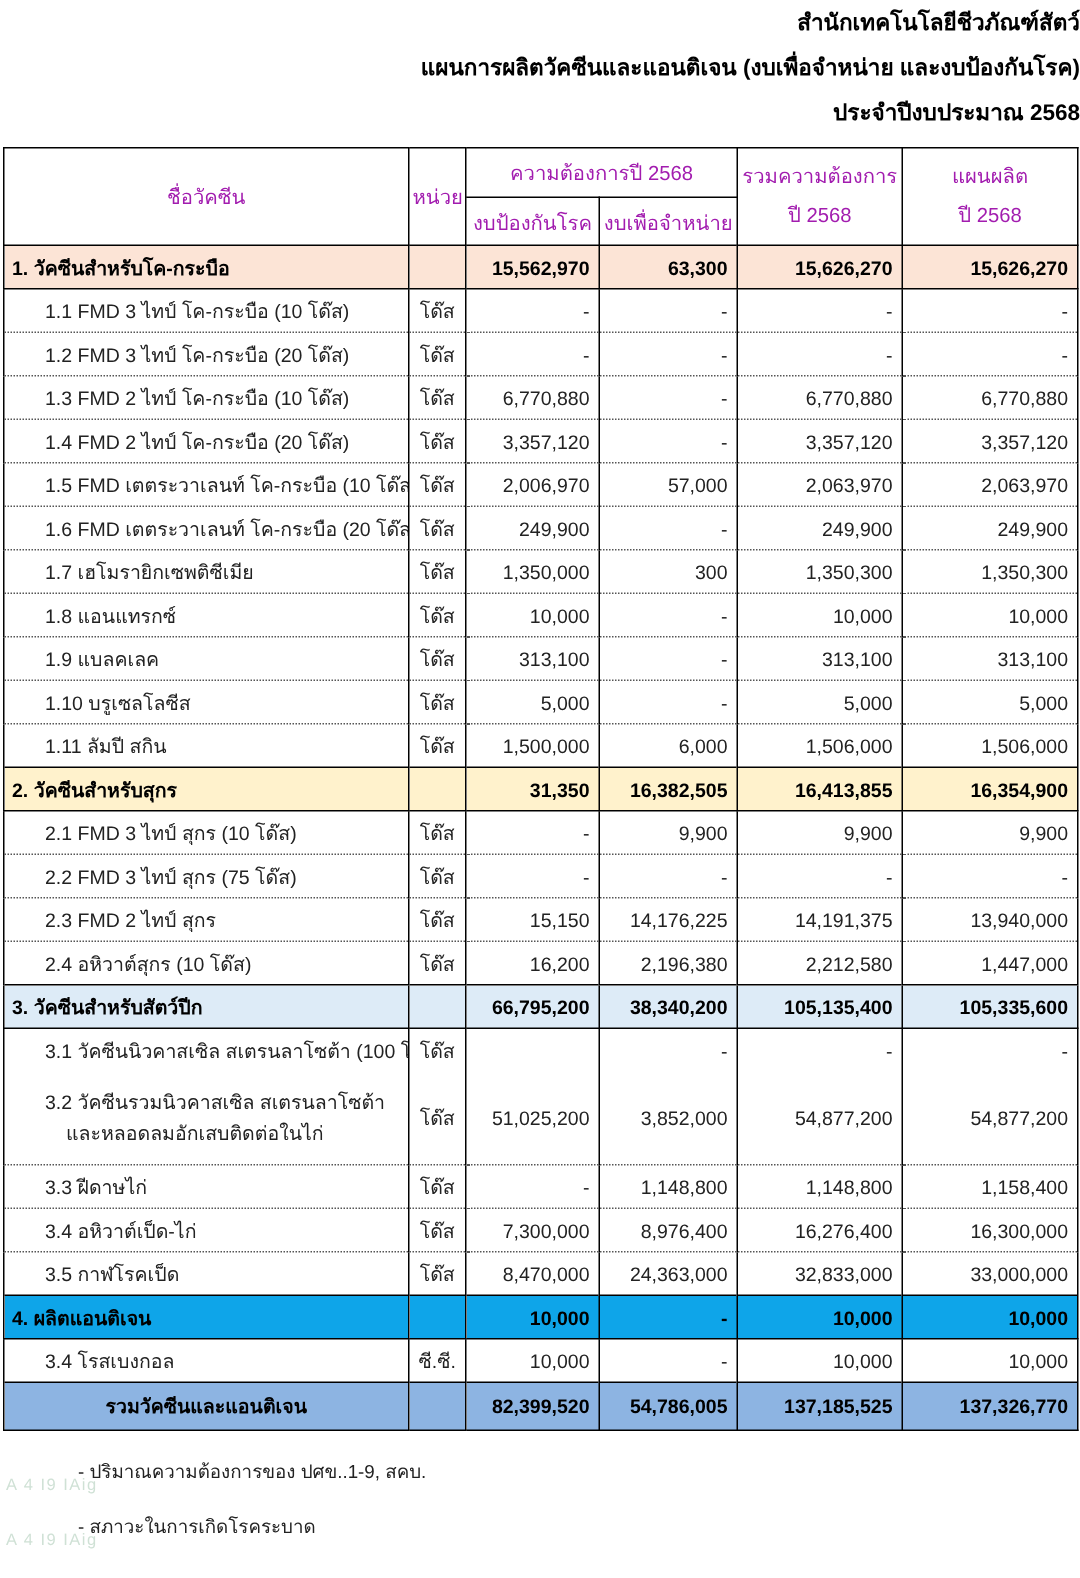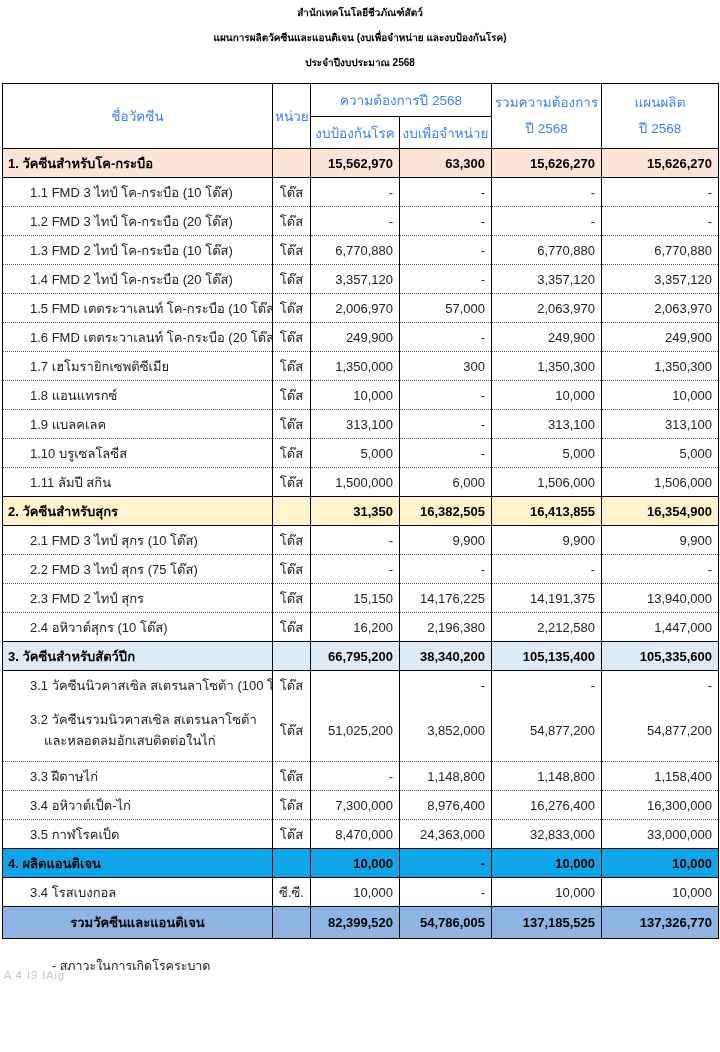--- a/index.html
+++ b/index.html
@@ -2,28 +2,28 @@
 <html><head>
 <meta charset="utf-8">
 <style>
   html,body{margin:0;padding:0;background:#fff;}
   .page{
     width:720px;height:1052px;background:#ffffff;color:#1a1a1a;
     font-family:"Liberation Sans","DejaVu Sans",sans-serif;
     position:relative;overflow:hidden;box-sizing:border-box;padding-top:8px;
   }
   .titles{text-align:center;}
-  .title-line{font-weight:bold;font-size:10px;line-height:1.0;margin:0 0 15px 0;color:#000;}
+  .title-line{font-weight:bold;font-size:15px;line-height:1.0;margin:0 0 15px 0;color:#000;text-align:right;}
   table.main{
     border-collapse:collapse;table-layout:fixed;width:716px;margin:0 0 0 2px;
     font-size:13px;color:#222;
   }
   table.main,table.main th{border:1.6px solid #000;}
   thead th{
-    border:1px solid #000;font-weight:normal;font-size:13.5px;color:#3b82f6;
+    border:1px solid #000;font-weight:normal;font-size:13.5px;color:#a21caf;
     text-align:center;vertical-align:middle;background:#fff;padding:2px 2px;
   }
   thead tr.h1 th{height:28px;}
   thead tr.h2 th{height:27px;}
   th.two-line div{line-height:1.95;}
   tbody td{
     border-left:1px solid #000;border-right:1px solid #000;
     padding:0;vertical-align:middle;height:28px;overflow:hidden;
   }
   tr.row-item td{border-top:1px dotted #555;}
@@ -295,21 +295,21 @@
           <td class="c-num">82,399,520</td>
           <td class="c-num">54,786,005</td>
           <td class="c-num">137,185,525</td>
           <td class="c-num">137,326,770</td>
         </tr>
       </tbody>
   </table>
 
   <div class="notes">
     <div class="note-bullet">
-      <span class="faint-prefix">A 4 I9 IAig</span>
+      <span class="faint-prefix">A 4 I9 IAig</span><span>- ปริมาณความต้องการของ ปศข..1-9, สคบ.</span>
     </div>
     <div class="note-bullet">
       <span class="faint-prefix">A 4 I9 IAig</span><span>- สภาวะในการเกิดโรคระบาด</span>
     </div>
 
   </div>
 
 </div>
 
 </body></html>

